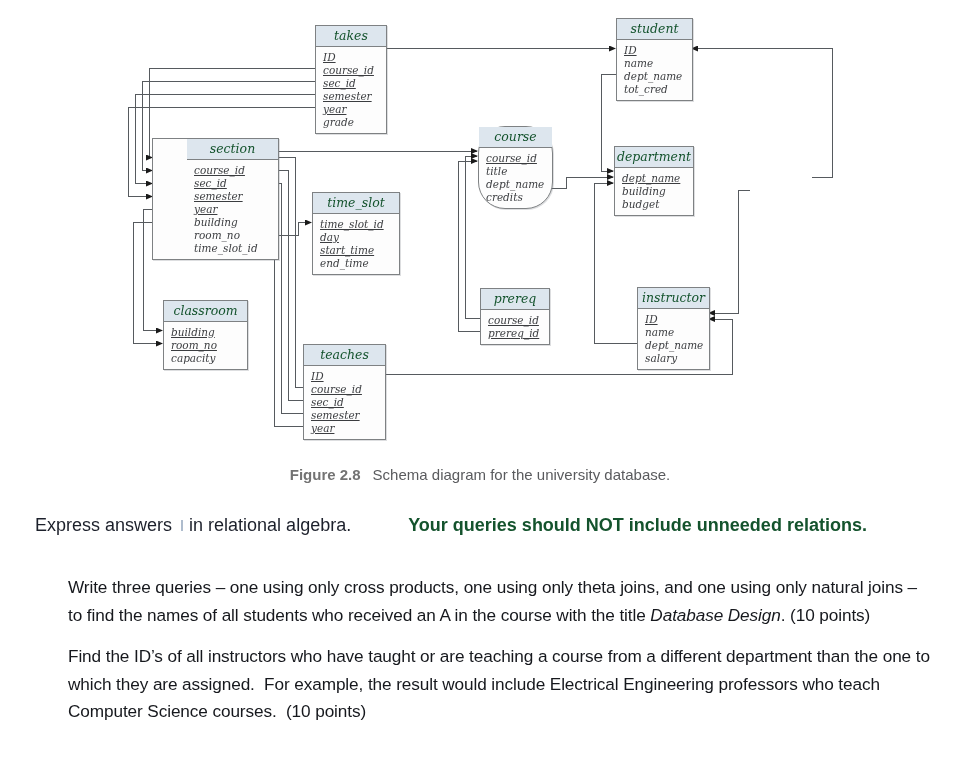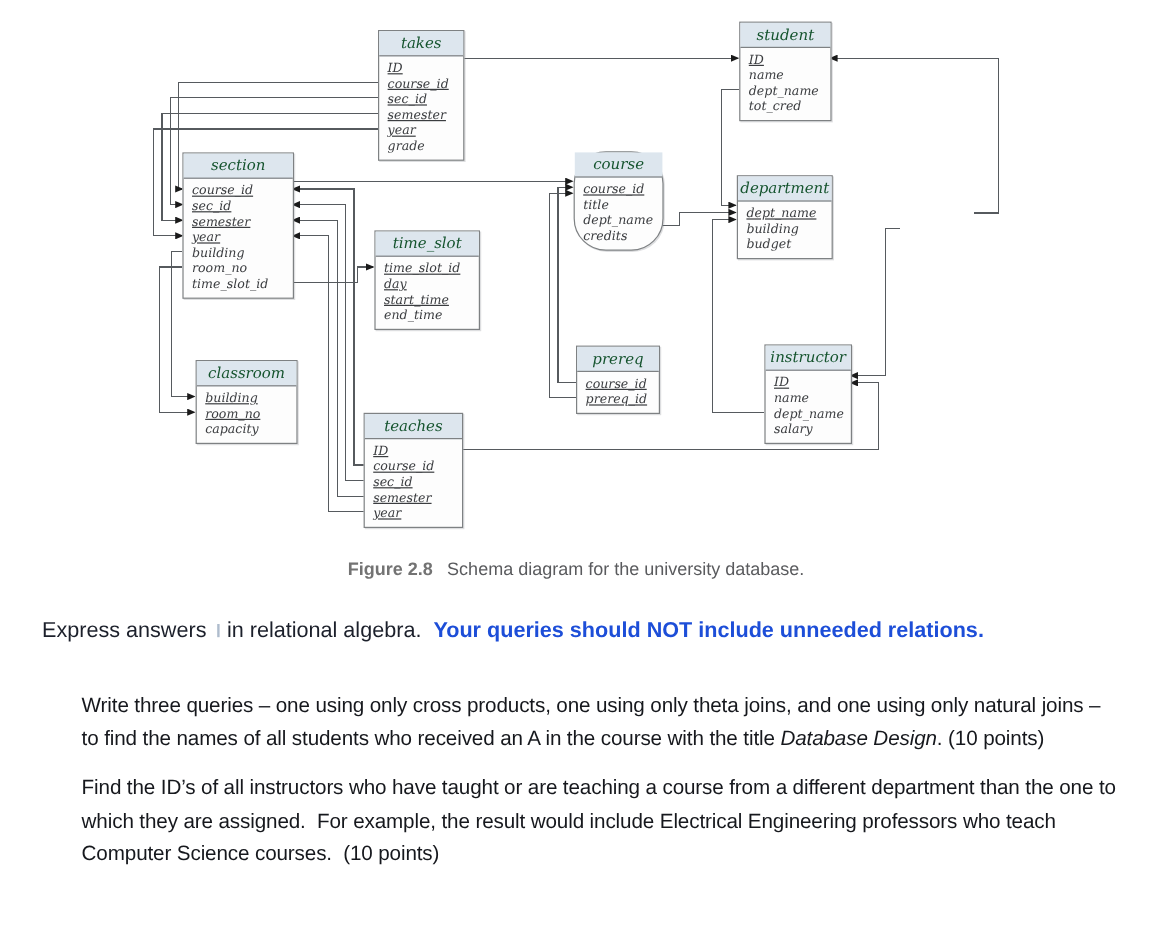--- a/index.html
+++ b/index.html
@@ -18,21 +18,21 @@
         height:13px;line-height:13px;color:#3b3d40;white-space:nowrap;}
   .attr.u{text-decoration:underline;text-underline-offset:1px;}
   polyline.wire{fill:none;stroke:var(--wire,#565a5e);stroke-width:1;shape-rendering:crispEdges;}
 
   
   .caption{margin-top:14px;text-align:center;font-size:15px;color:#5a5b5e;}
   .caption .lab{font-weight:bold;color:#737373;margin-right:12px;}
 
   
   .intro{margin:32px 0 0 35px;font-size:18px;color:#1c202b;white-space:pre-wrap;}
-  .intro .b,.para .b{font-weight:bold;color:#1d4ed8;}
+  .intro .b,.para .b{font-weight:bold;color:#14532d;margin-left:47px;}
   .tick{display:inline-block;width:2px;height:11px;background:#aebccd;margin:0 6px 0 9px;}
   .paras{margin:38px 16px 0 68px;width:862px;}
   .para{font-size:17.2px;line-height:27.6px;color:#16181d;letter-spacing:-0.1px;
         margin:0 0 14px 0;white-space:pre-wrap;}
   .para .i{font-style:italic;}
 </style>
 </head>
 <body>
 
 <div class="diagram">
@@ -77,21 +77,21 @@
     </div>
     <div class="tbl" style="left: 616px; top: 18px; width: 75px;">
       <div class="tbl-h">student</div>
       <div class="tbl-b">
         <div class="attr u">ID</div>
         <div class="attr">name</div>
         <div class="attr">dept_name</div>
         <div class="attr">tot_cred</div>
       </div>
     </div>
-    <div class="tbl" style="left: 152px; top: 127px; width: 91px;">
+    <div class="tbl" style="left: 152px; top: 138px; width: 91px; padding-left: 34px;">
       <div class="tbl-h">section</div>
       <div class="tbl-b">
         <div class="attr u">course_id</div>
         <div class="attr u">sec_id</div>
         <div class="attr u">semester</div>
         <div class="attr u">year</div>
         <div class="attr">building</div>
         <div class="attr">room_no</div>
         <div class="attr">time_slot_id</div>
       </div>

